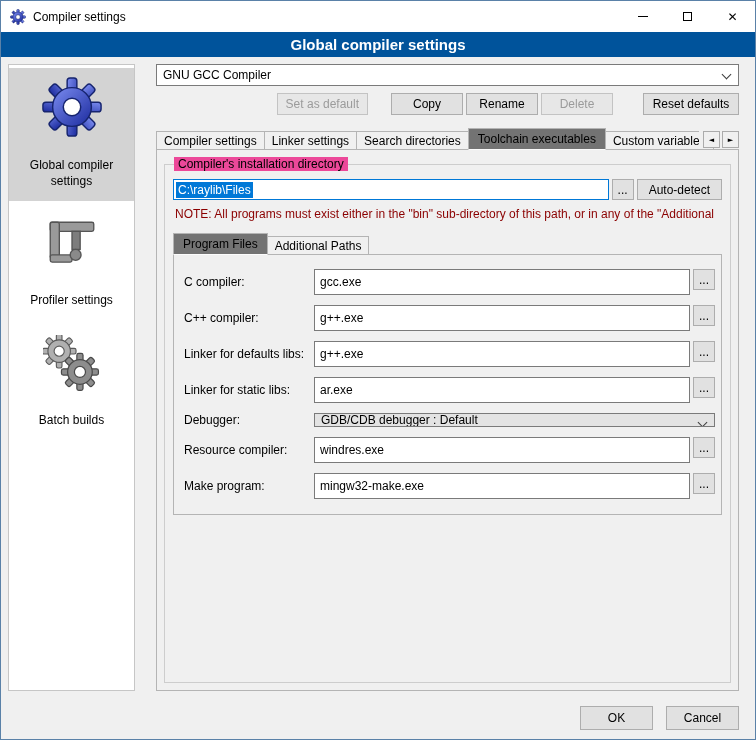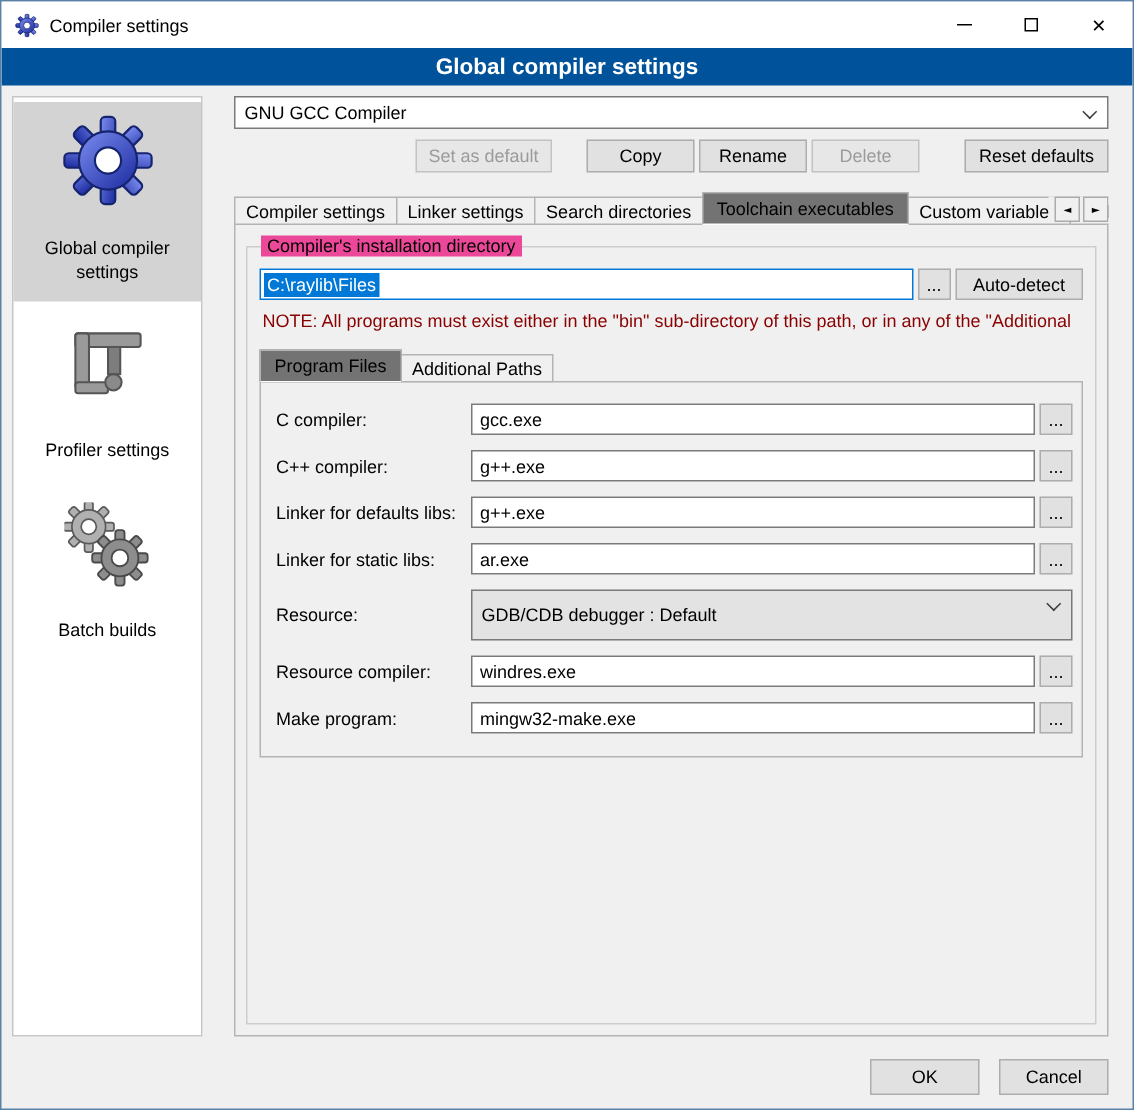--- a/index.html
+++ b/index.html
@@ -53,21 +53,21 @@
   .main { flex: 1; display: flex; flex-direction: column;
           margin-left: 9px; padding: 0 9px 0 12px; min-width: 0; }
   .sec-label { margin: 3px 0 4px; }
   
   .combo { position: relative; height: 22px; background: #fff;
            border: 1px solid #7a7a7a; display: flex; align-items: center;
            padding: 0 22px 0 6px; overflow: hidden; white-space: nowrap; }
   .combo .chev { position: absolute; right: 8px; top: 6px; width: 7px; height: 7px;
                  border-right: 1px solid #3c3c3c; border-bottom: 1px solid #3c3c3c;
                  transform: rotate(45deg); }
-  .combo.gray { background: #e3e3e3; height: 34px; flex: 1; }
+  .combo.gray { background: #e3e3e3; height: 14px; flex: 1; }
   .combo.gray .chev { top: 5px; }
   
   .btn { height: 22px; background: #e1e1e1; border: 1px solid #adadad;
          font: inherit; padding: 0 8px; text-align: center;
          display: inline-flex; align-items: center; justify-content: center; }
   .btn.disabled { color: #9b9b9b; border-color: #c3c3c3; background: #e7e7e7; }
   .btn-row { display: flex; margin-top: 7px; gap: 3px; justify-content: flex-end; align-items: center; }
   .w90 { min-width: 90px; } .w72 { min-width: 72px; text-align: center; } .w96 { min-width: 96px; text-align: center; }
   .ml20 { margin-left: 20px; } .ml27 { margin-left: 27px; }
   
@@ -99,21 +99,21 @@
   .autodetect-btn { height: 21px; padding: 0 11px; }
   .note { color: #8b0000; margin: 7px 0 0 2px; white-space: nowrap; overflow: hidden; flex-shrink: 0; }
   .subtabstrip { display: flex; align-items: flex-end; margin-top: 13px;
                  margin-bottom: -1px; position: relative; z-index: 2; flex-shrink: 0; height: 21px; }
   .subpanel { border: 1px solid #b4b4b4; background: #f0f0f0; padding: 14px 6px 5px 10px; }
   
   .frow { display: flex; align-items: center; margin-bottom: 10px; }
   .flabel { width: 130px; flex-shrink: 0; }
   .fctrl { flex: 1; display: flex; gap: 3px; min-width: 0; }
   .text-input { flex: 1; height: 21px; background: #fff; border: 1px solid #7a7a7a;
-                display: flex; align-items: center; padding: 0 5px;
+                display: flex; align-items: center; padding: 12px 5px;
                 overflow: hidden; white-space: nowrap; }
   .browse-sm { width: 22px; height: 21px; padding: 0; flex-shrink: 0; }
   
   .footer { height: 41px; flex-shrink: 0; display: flex; justify-content: flex-end;
             align-items: flex-start; gap: 13px; padding: 8px 16px 0; }
   .footer .btn { width: 73px; height: 24px; }
 </style>
 </head>
 <body>
 
@@ -269,21 +269,21 @@
 
             <div class="frow">
               <span class="flabel">Linker for static libs:</span>
               <div class="fctrl">
                 <div class="text-input">ar.exe</div>
                 <button class="btn browse-sm">...</button>
               </div>
             </div>
 
             <div class="frow">
-              <span class="flabel">Resource:</span>
+              <span class="flabel">Debugger:</span>
               <div class="fctrl">
                 <div class="combo gray">
                   <span>GDB/CDB debugger : Default</span>
                   <span class="chev"></span>
                 </div>
               </div>
             </div>
 
             <div class="frow">
               <span class="flabel">Resource compiler:</span>

